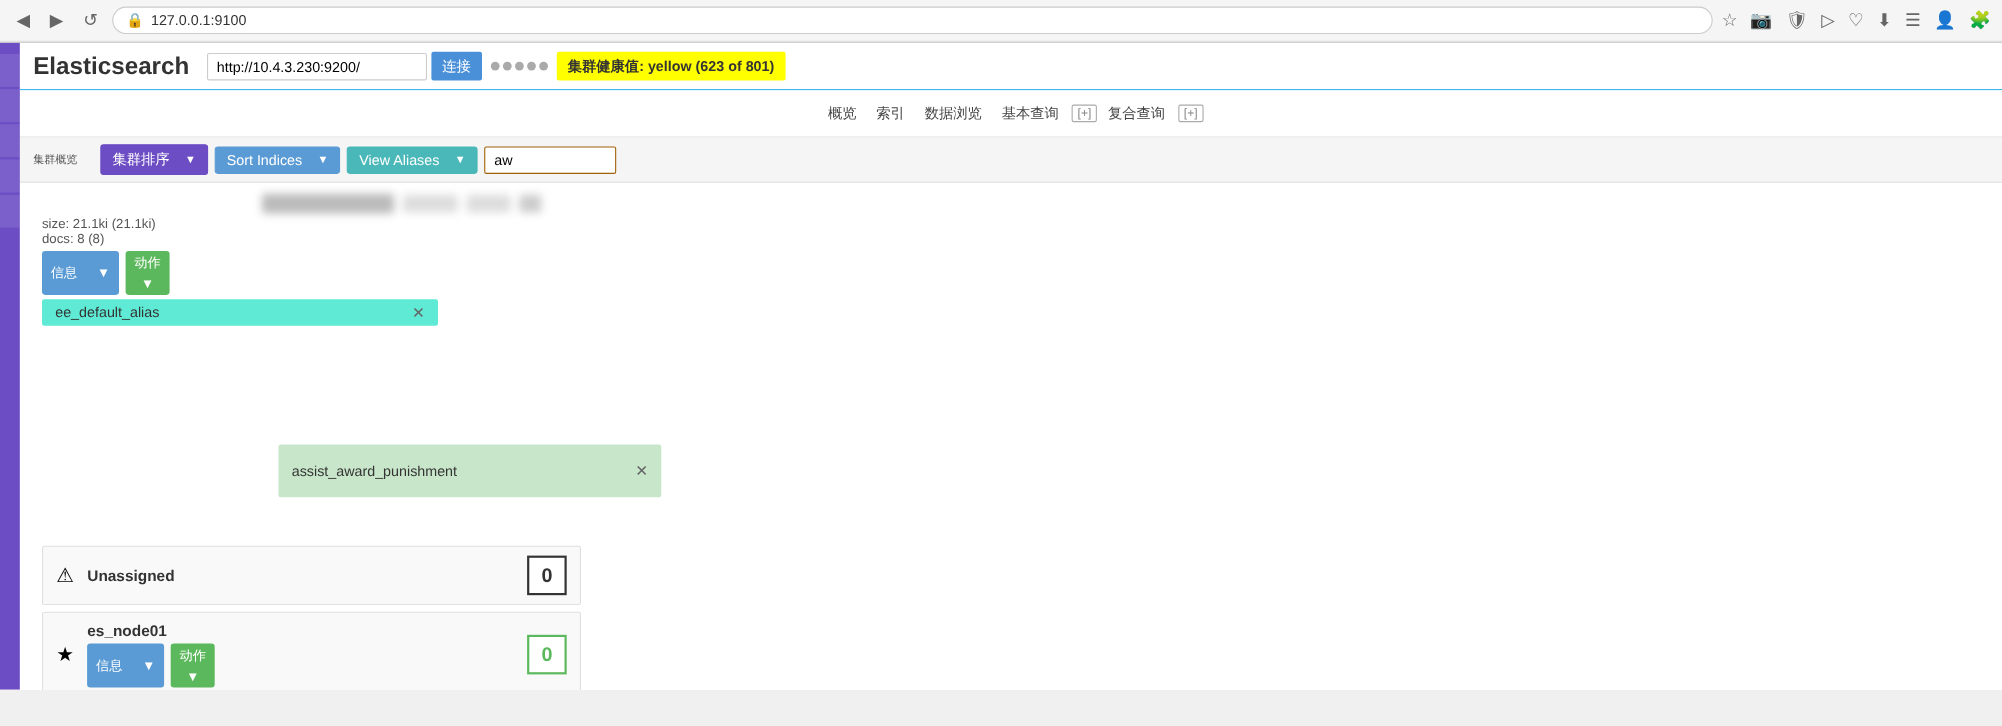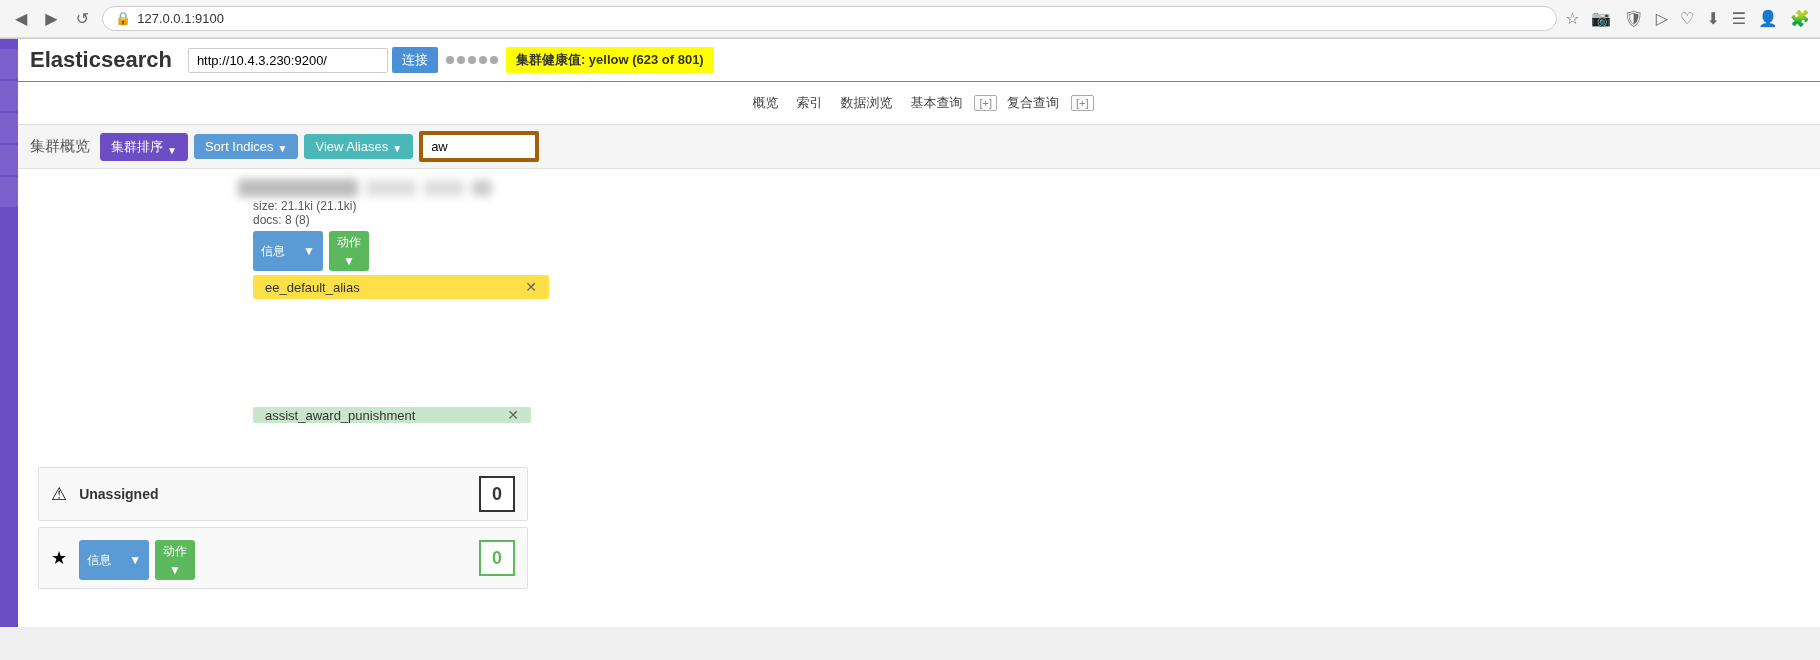--- a/index.html
+++ b/index.html
@@ -32,58 +32,58 @@
     .page-header { display: flex; align-items: center; padding: 8px 12px; border-bottom: 1px solid #0ea5e9; background: white; }
     .page-title { font-size: 22px; font-weight: bold; color: #333; margin-right: 16px; }
     .url-input { border: 1px solid #ccc; padding: 4px 8px; font-size: 13px; width: 200px; border-radius: 2px; }
     .connect-btn { background: #4a90d9; color: white; border: none; padding: 4px 10px; border-radius: 2px; cursor: pointer; font-size: 13px; margin-left: 4px; }
     .connection-dots { display: flex; gap: 3px; margin: 0 8px; }
     .dot { width: 8px; height: 8px; border-radius: 50%; background: #aaa; }
     .health-badge { background: #ffff00; padding: 4px 10px; border-radius: 2px; font-size: 13px; font-weight: bold; color: #333; }
 
     
     .toolbar { display: flex; align-items: center; padding: 6px 12px; border-bottom: 1px solid #e0e0e0; background: #f5f5f5; gap: 6px; }
-    .toolbar-label { font-size: 15px; color: #555; margin-right: 4px; }
+    .toolbar-label { font-size: 10px; color: #555; margin-right: 15px; }
     .toolbar-btn { padding: 4px 10px; font-size: 13px; border-radius: 3px; cursor: pointer; border: 1px solid #ccc; }
     .toolbar-btn-purple { background: #6c4dc4; color: white; border-color: #6c4dc4; }
     .toolbar-btn-blue { background: #5b9bd5; color: white; border-color: #5b9bd5; }
     .toolbar-btn-teal { background: #4ab8b8; color: white; border-color: #4ab8b8; }
-    .toolbar-btn-dropdown { display: flex; align-items: flex-end; gap: 4px; }
+    .toolbar-btn-dropdown { display: flex; align-items: center; gap: 14px; }
     .dropdown-arrow { font-size: 10px; }
-    .search-input { border: 4px solid #a16207; padding: 4px 8px; font-size: 13px; border-radius: 2px; width: 120px; }
+    .search-input { border: 1px solid #a16207; padding: 4px 8px; font-size: 13px; border-radius: 2px; width: 120px; }
 
     
     .index-area { padding: 10px 20px; }
     .index-size-text { color: #555; font-size: 12px; }
     .index-docs-text { color: #555; font-size: 12px; }
 
     .index-actions { display: flex; gap: 6px; margin: 4px 0; }
     .action-btn-blue { background: #5b9bd5; color: white; border: none; padding: 3px 8px; border-radius: 3px; cursor: pointer; font-size: 12px; display: flex; align-items: center; gap: 18px; }
     .action-btn-green { background: #5cb85c; color: white; border: none; padding: 3px 8px; border-radius: 3px; cursor: pointer; font-size: 12px; display: flex; align-items: center; gap: 3px; flex-direction: column; }
 
     
-    .alias-tag { display: flex; align-items: center; background: #fde047; padding: 4px 12px; border-radius: 2px; width: 296px; justify-content: space-between; margin: 4px 0; }
+    .alias-tag { display: flex; align-items: flex-start; background: #5eead4; padding: 4px 12px; border-radius: 2px; width: 360px; justify-content: space-between; margin: 4px 0; }
     .alias-text { font-size: 13px; color: #333; }
     .alias-close { color: #666; cursor: pointer; font-size: 14px; }
 
     
     .nodes-section { padding: 10px 20px; margin-top: 20px; }
     .node-row { display: flex; align-items: center; gap: 12px; padding: 8px 12px; background: #f9f9f9; border: 1px solid #e0e0e0; border-radius: 2px; margin-bottom: 6px; width: 490px; }
     .node-icon { font-size: 18px; }
     .node-name { font-size: 14px; font-weight: bold; color: #333; flex: 1; }
     .node-count-box { width: 36px; height: 36px; border: 2px solid #333; display: flex; align-items: center; justify-content: center; font-size: 18px; font-weight: bold; color: #333; background: white; }
     .node-count-box-green { border-color: #5cb85c; color: #5cb85c; background: white; }
     .node-badges { display: flex; gap: 6px; margin-top: 4px; }
 
     .section-divider { height: 10px; }
 
     .blurred-region { filter: blur(4px); }
 
     
-    .assist-tag { display: flex; align-items: center; background: #c8e6c9; padding: 0 12px; border-radius: 2px; width: 278px; justify-content: space-between; margin: 4px 0; }
+    .assist-tag { display: flex; align-items: center; background: #c8e6c9; padding: 16px 12px; border-radius: 2px; width: 348px; justify-content: space-between; margin: 4px 0; }
   </style>
 </head>
 <body>
 
 <div class="browser-chrome">
   <div class="browser-toolbar">
     <button class="browser-nav-btn">◀</button>
     <button class="browser-nav-btn">▶</button>
     <button class="browser-nav-btn">↺</button>
     <div class="browser-url-bar">
@@ -161,21 +161,21 @@
 
       <div style="display:flex; align-items:center; margin-bottom:2px; margin-left: 200px;">
         <div class="blurred-region" style="display:flex; align-items:center; gap:8px;">
           <div style="width:120px; height:18px; background:#bbb; border-radius:2px;"></div>
           <div style="width:50px; height:16px; background:#ddd; border-radius:2px;"></div>
           <div style="width:40px; height:16px; background:#ddd; border-radius:2px;"></div>
           <div style="width:20px; height:16px; background:#ccc; border-radius:2px;"></div>
         </div>
       </div>
 
-      <div style="margin-left: 215px;">
+      <div style="">
         <div class="index-size-text">size: 21.1ki (21.1ki)</div>
         <div class="index-docs-text">docs: 8 (8)</div>
 
         <div class="index-actions">
           <button class="action-btn-blue toolbar-btn-dropdown">
             <span>信息</span>
             <span>▼</span>
           </button>
           <button class="action-btn-green toolbar-btn-dropdown">
             <span>动作</span>
@@ -216,20 +216,21 @@
         <span class="node-name">Unassigned</span>
         <div class="node-count-box">
           <span>0</span>
         </div>
       </div>
 
       <div style="display:flex; flex-direction:column;">
         <div class="node-row">
           <span class="node-icon">★</span>
           <div style="flex:1;">
+            <div class="node-name">es_node01</div>
             <div class="node-badges">
               <button class="action-btn-blue toolbar-btn-dropdown">
                 <span>信息</span>
                 <span>▼</span>
               </button>
               <button class="action-btn-green toolbar-btn-dropdown">
                 <span>动作</span>
                 <span>▼</span>
               </button>
             </div>

